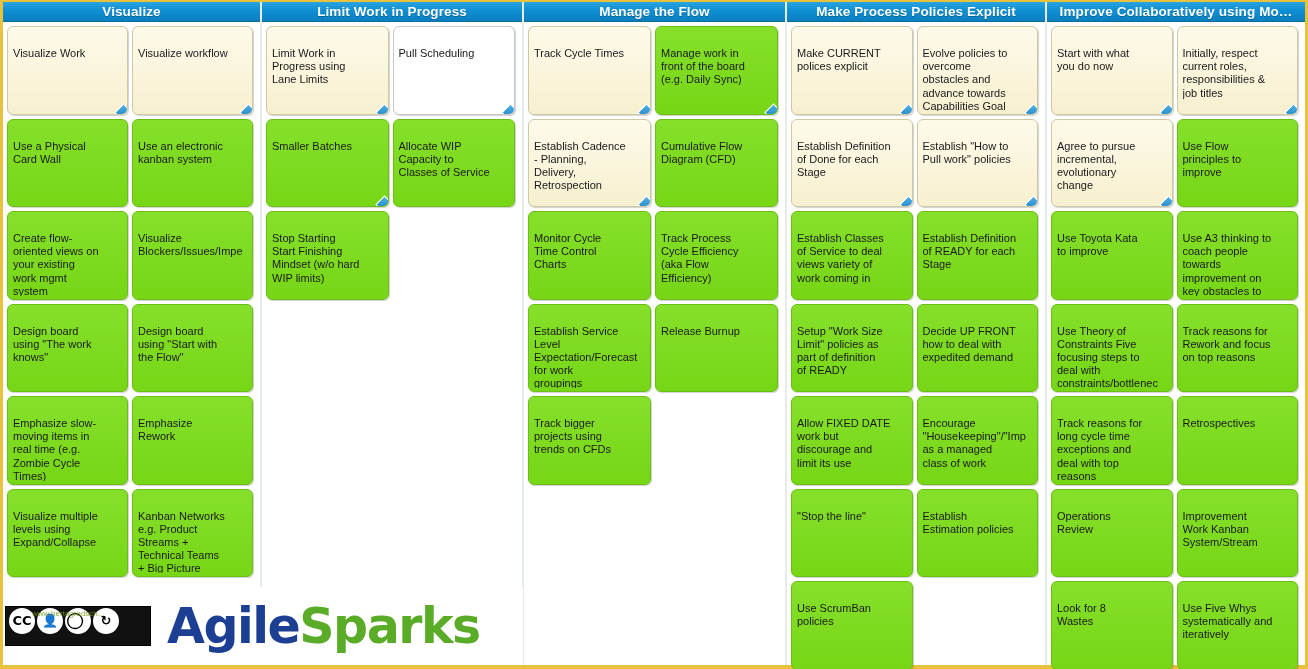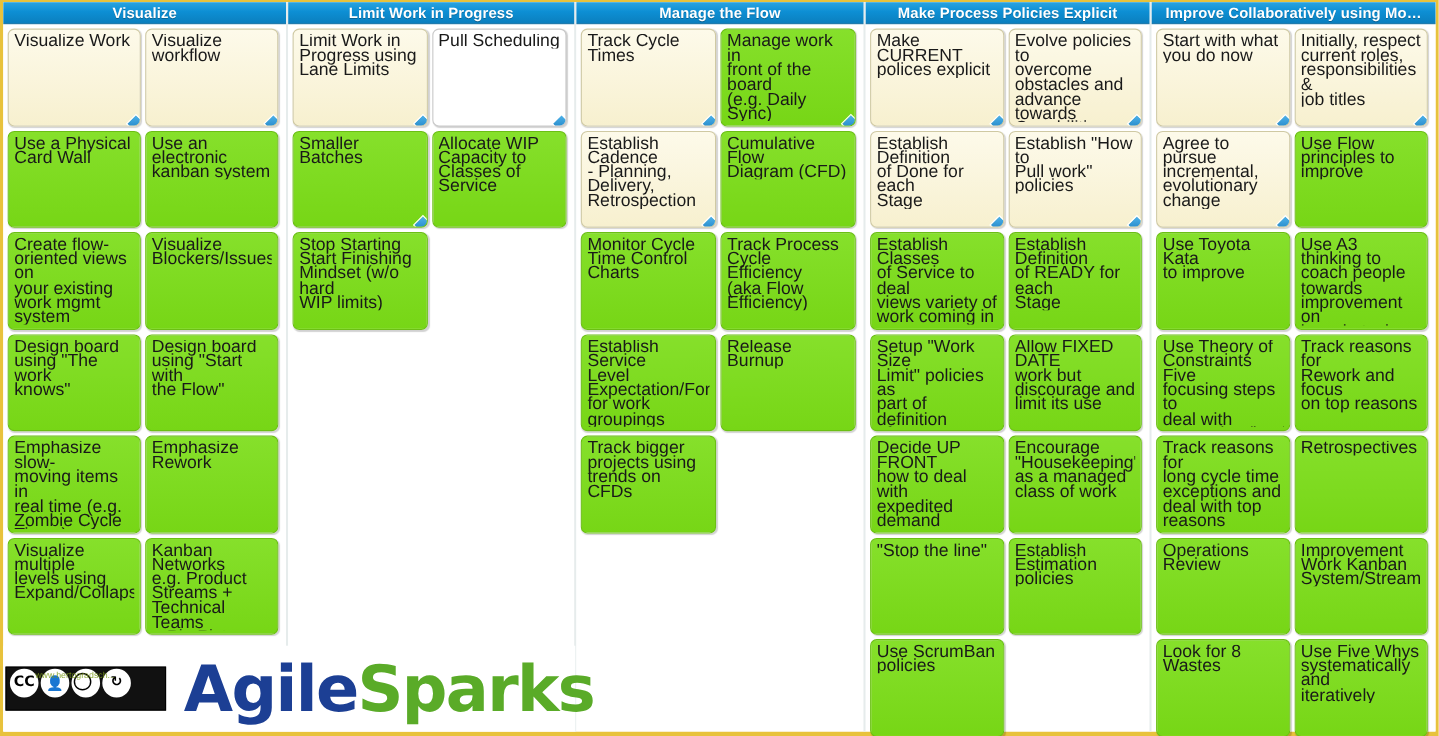--- a/index.html
+++ b/index.html
@@ -67,22 +67,22 @@
     height: 92.5px;
     padding: 0 4px 4px 0;
     position: relative;
   }
   .cardslot.empty { visibility: hidden; }
   .card {
     width: 100%;
     height: 100%;
     border-radius: 6px;
     border: 1px solid #9aa08c;
-    padding: 4px 5px 3px 5px;
-    font-size: 16px;
+    padding: 20px 5px 3px 5px;
+    font-size: 11px;
     line-height: 13.2px;
     color: #191919;
     overflow: hidden;
     position: relative;
     box-shadow: 1px 1px 1px rgba(0,0,0,.18);
     word-break: normal;
   }
   .card.green {
     background: #7ddc20;
     background: linear-gradient(180deg,#86e02b 0%, #77d616 100%);
@@ -155,21 +155,21 @@
   .wm {
     position: absolute;
     left: 26px; top: 2px;
     font-size: 8px; color: #7a9a18;
     white-space: nowrap;
     opacity: .85;
     z-index: 30;
   }
   .logo {
     margin-left: 16px;
-    font-size: 58px;
+    font-size: 49px;
     font-weight: bold;
     line-height: 1;
     letter-spacing: -1.5px;
     font-family: "DejaVu Sans", sans-serif;
   }
   .logo .a { color: #1c3f94; }
   .logo .s { color: #5aab28; }
 </style>
 </head>
 <body>
@@ -438,31 +438,31 @@
           <div class="cardslot">
             <div class="card green">
               <span class="txt">Setup "Work Size
 Limit" policies as
 part of definition
 of READY</span>
             </div>
           </div>
           <div class="cardslot">
             <div class="card green">
+              <span class="txt">Decide UP FRONT
+how to deal with
+expedited demand</span>
+            </div>
+          </div>
+          <div class="cardslot">
+            <div class="card green">
               <span class="txt">Allow FIXED DATE
 work but
 discourage and
 limit its use</span>
-            </div>
-          </div>
-          <div class="cardslot">
-            <div class="card green">
-              <span class="txt">Decide UP FRONT
-how to deal with
-expedited demand</span>
             </div>
           </div>
           <div class="cardslot">
             <div class="card green">
               <span class="txt">Encourage
 "Housekeeping"/"Imp
 as a managed
 class of work</span>
             </div>
           </div>

